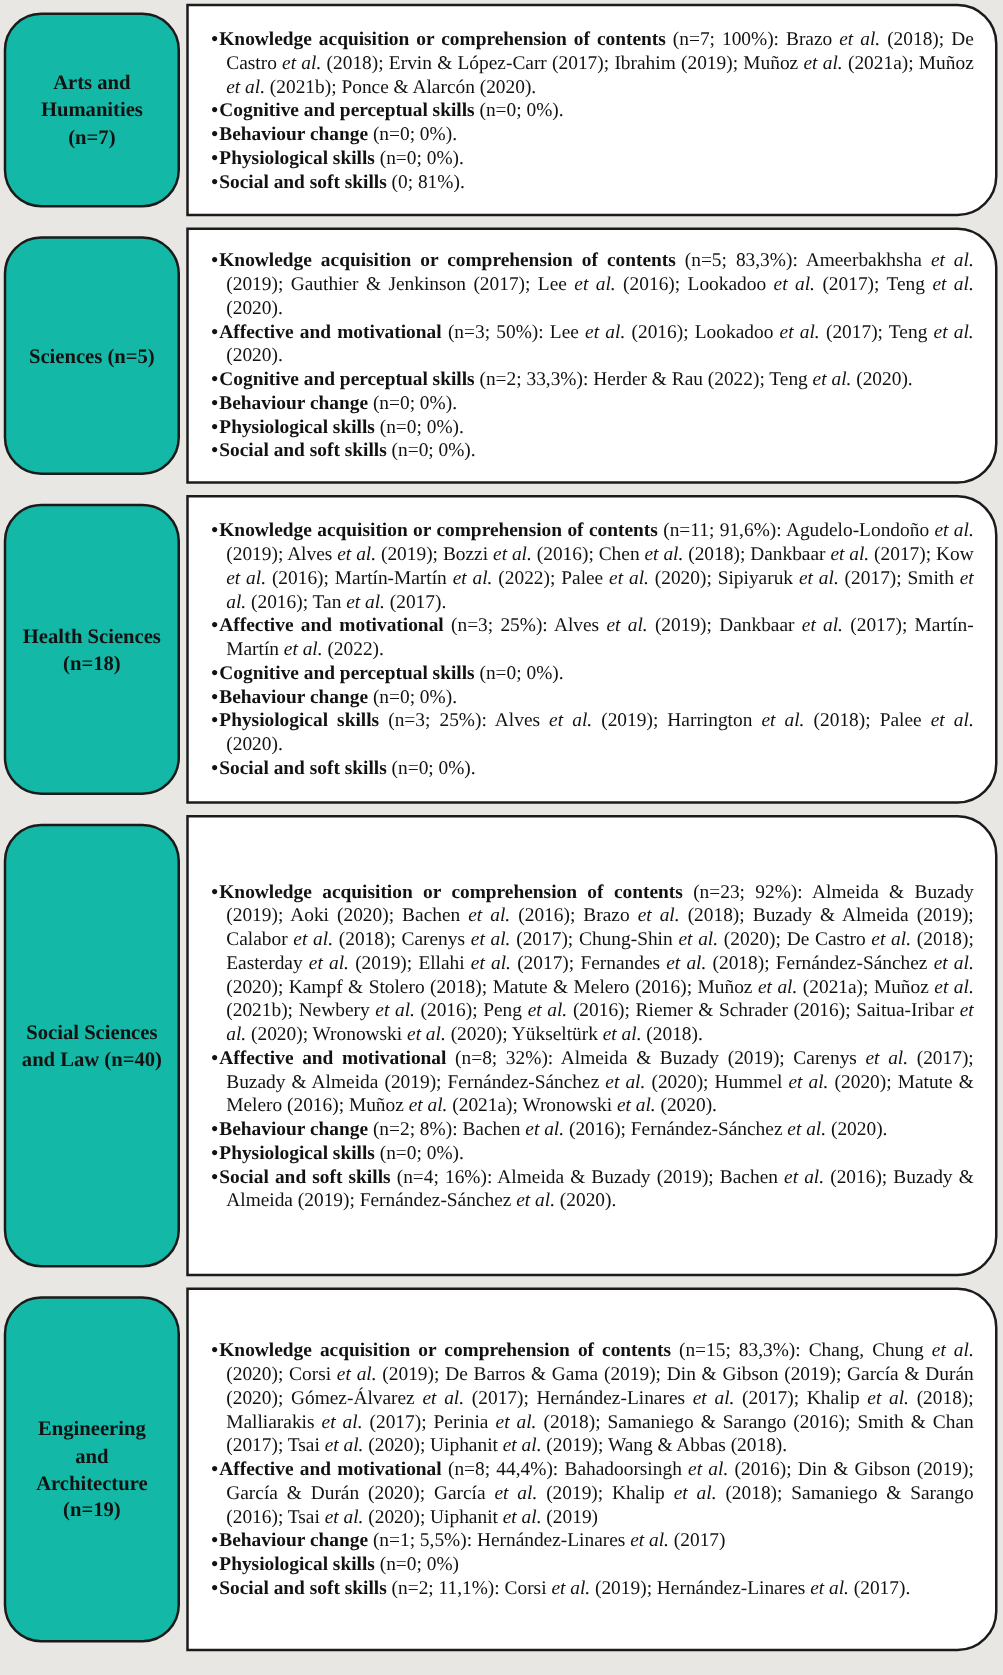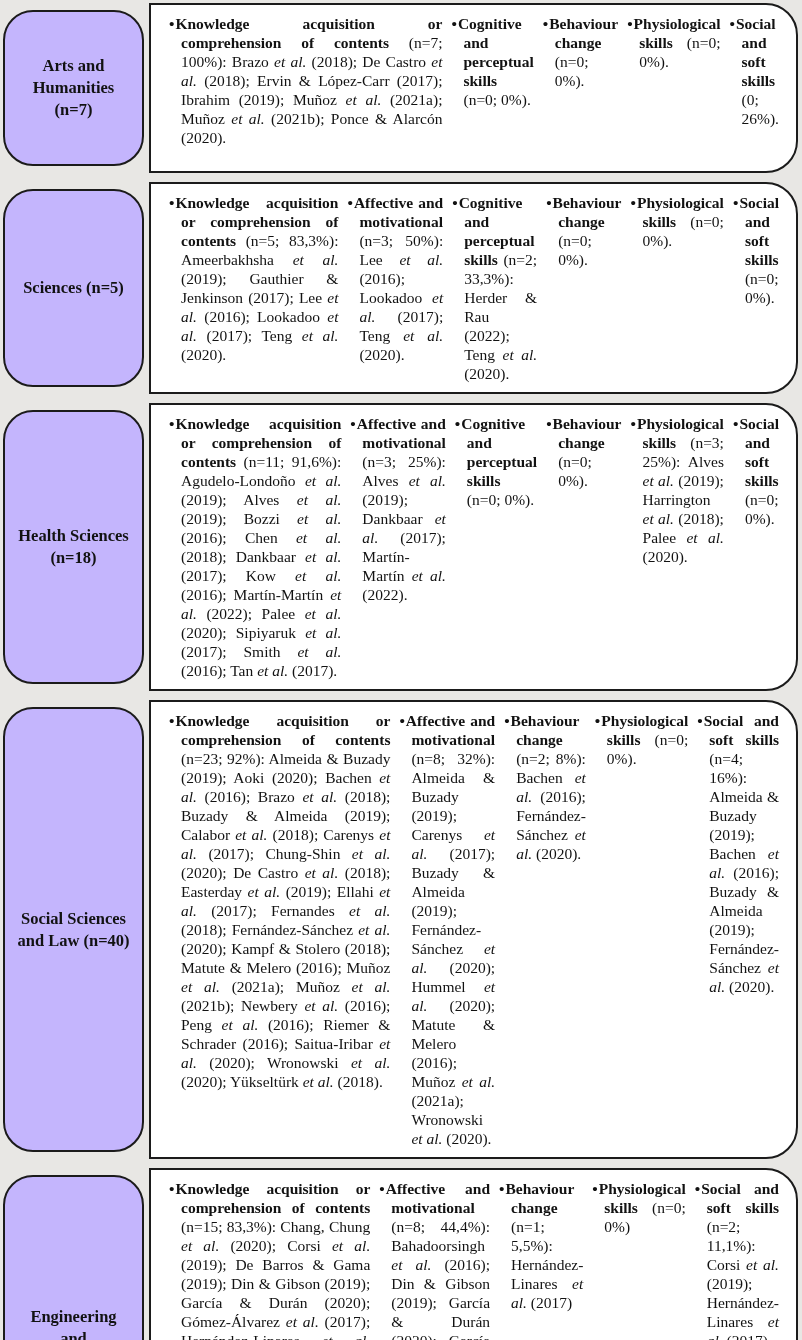--- a/index.html
+++ b/index.html
@@ -25,42 +25,42 @@
     align-items:stretch;
   }
   .label-cell{
     flex:0 0 141px;
     width:141px;
     display:flex;
   }
   .label-box{
     flex:1;
     margin:7px 0;
-    background:#c4b5fd;
+    background:#14b8a6;
     border:2.5px solid #1b1b1b;
     border-radius:30px;
     display:flex;
     align-items:center;
     justify-content:center;
     text-align:center;
     font-weight:bold;
     font-size:16.5px;
     line-height:1.32;
     white-space:pre-line;
     padding:6px 4px;
   }
   .content-box{
     flex:1;
     background:#ffffff;
     border:2.5px solid #1b1b1b;
     border-radius:0 32px 32px 0;
     box-sizing:border-box;
     padding:9px 17px 9px 9px;
     display:flex;
-    flex-direction:row;
+    flex-direction:column;
     justify-content:center;
   }
   .bullet{
     font-size:15.5px;
     line-height:19px;
     text-align:justify;
     padding-left:21px;
     text-indent:-12px;
   }
   .bullet .mark{
@@ -78,21 +78,21 @@
       <div class="label-cell">
         <div class="label-box"><span>Arts and
 Humanities
 (n=7)</span></div>
       </div>
       <div class="content-box">
         <div class="bullet"><span class="mark">•</span><b>Knowledge acquisition or comprehension of contents</b><span> (n=7; 100%): Brazo <i>et al.</i> (2018); De Castro <i>et al.</i> (2018); Ervin &amp; López-Carr (2017); Ibrahim (2019); Muñoz <i>et al.</i> (2021a); Muñoz <i>et al.</i> (2021b); Ponce &amp; Alarcón (2020).</span></div>
         <div class="bullet"><span class="mark">•</span><b>Cognitive and perceptual skills</b><span> (n=0; 0%).</span></div>
         <div class="bullet"><span class="mark">•</span><b>Behaviour change</b><span> (n=0; 0%).</span></div>
         <div class="bullet"><span class="mark">•</span><b>Physiological skills</b><span> (n=0; 0%).</span></div>
-        <div class="bullet"><span class="mark">•</span><b>Social and soft skills</b><span> (0; 26%).</span></div>
+        <div class="bullet"><span class="mark">•</span><b>Social and soft skills</b><span> (0; 81%).</span></div>
       </div>
     </div>
     <div class="row" style="min-height: 205px;">
       <div class="label-cell">
         <div class="label-box"><span>Sciences (n=5)</span></div>
       </div>
       <div class="content-box">
         <div class="bullet"><span class="mark">•</span><b>Knowledge acquisition or comprehension of contents</b><span> (n=5; 83,3%): Ameerbakhsha <i>et al.</i> (2019); Gauthier &amp; Jenkinson (2017); Lee <i>et al.</i> (2016); Lookadoo <i>et al.</i> (2017); Teng <i>et al.</i> (2020).</span></div>
         <div class="bullet"><span class="mark">•</span><b>Affective and motivational</b><span> (n=3; 50%): Lee <i>et al.</i> (2016); Lookadoo <i>et al.</i> (2017); Teng <i>et al.</i> (2020).</span></div>
         <div class="bullet"><span class="mark">•</span><b>Cognitive and perceptual skills</b><span> (n=2; 33,3%): Herder &amp; Rau (2022); Teng <i>et al.</i> (2020).</span></div>

